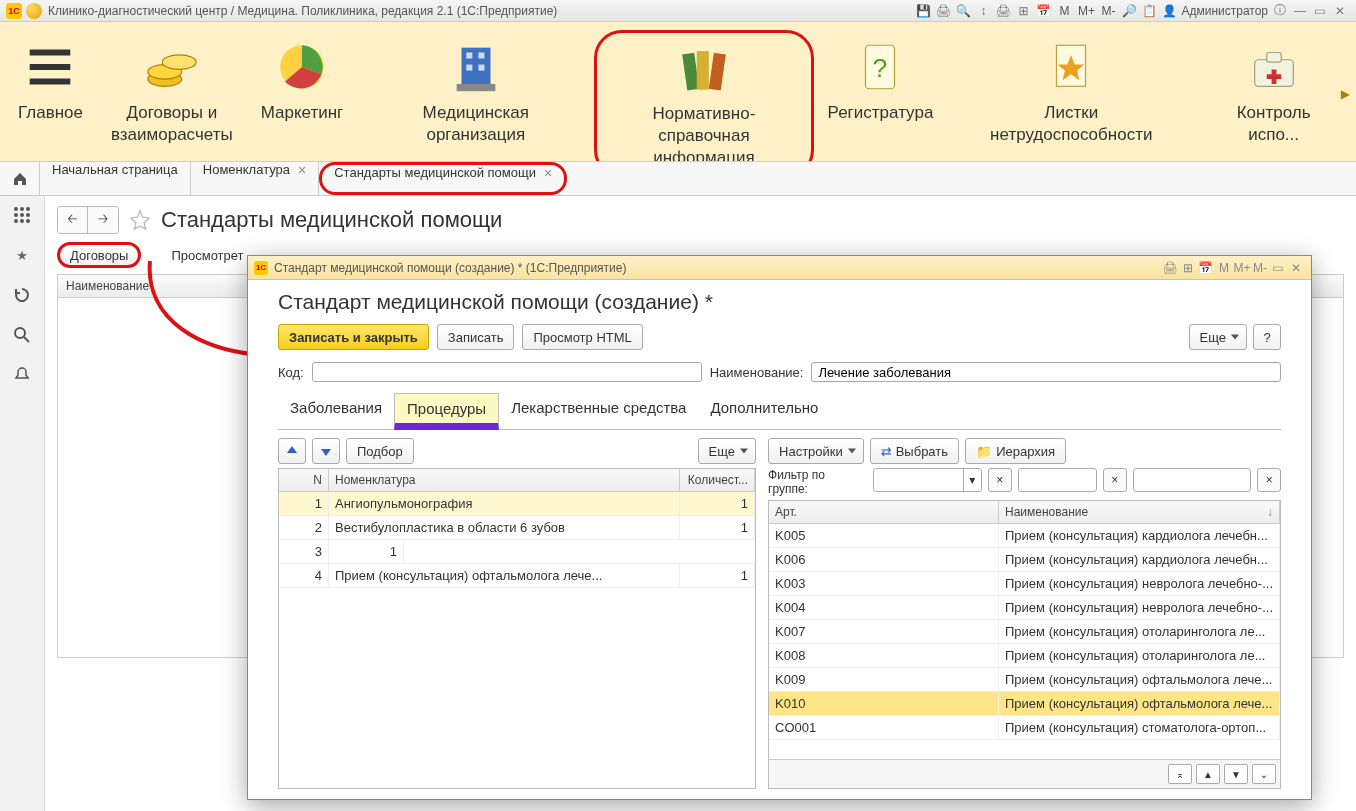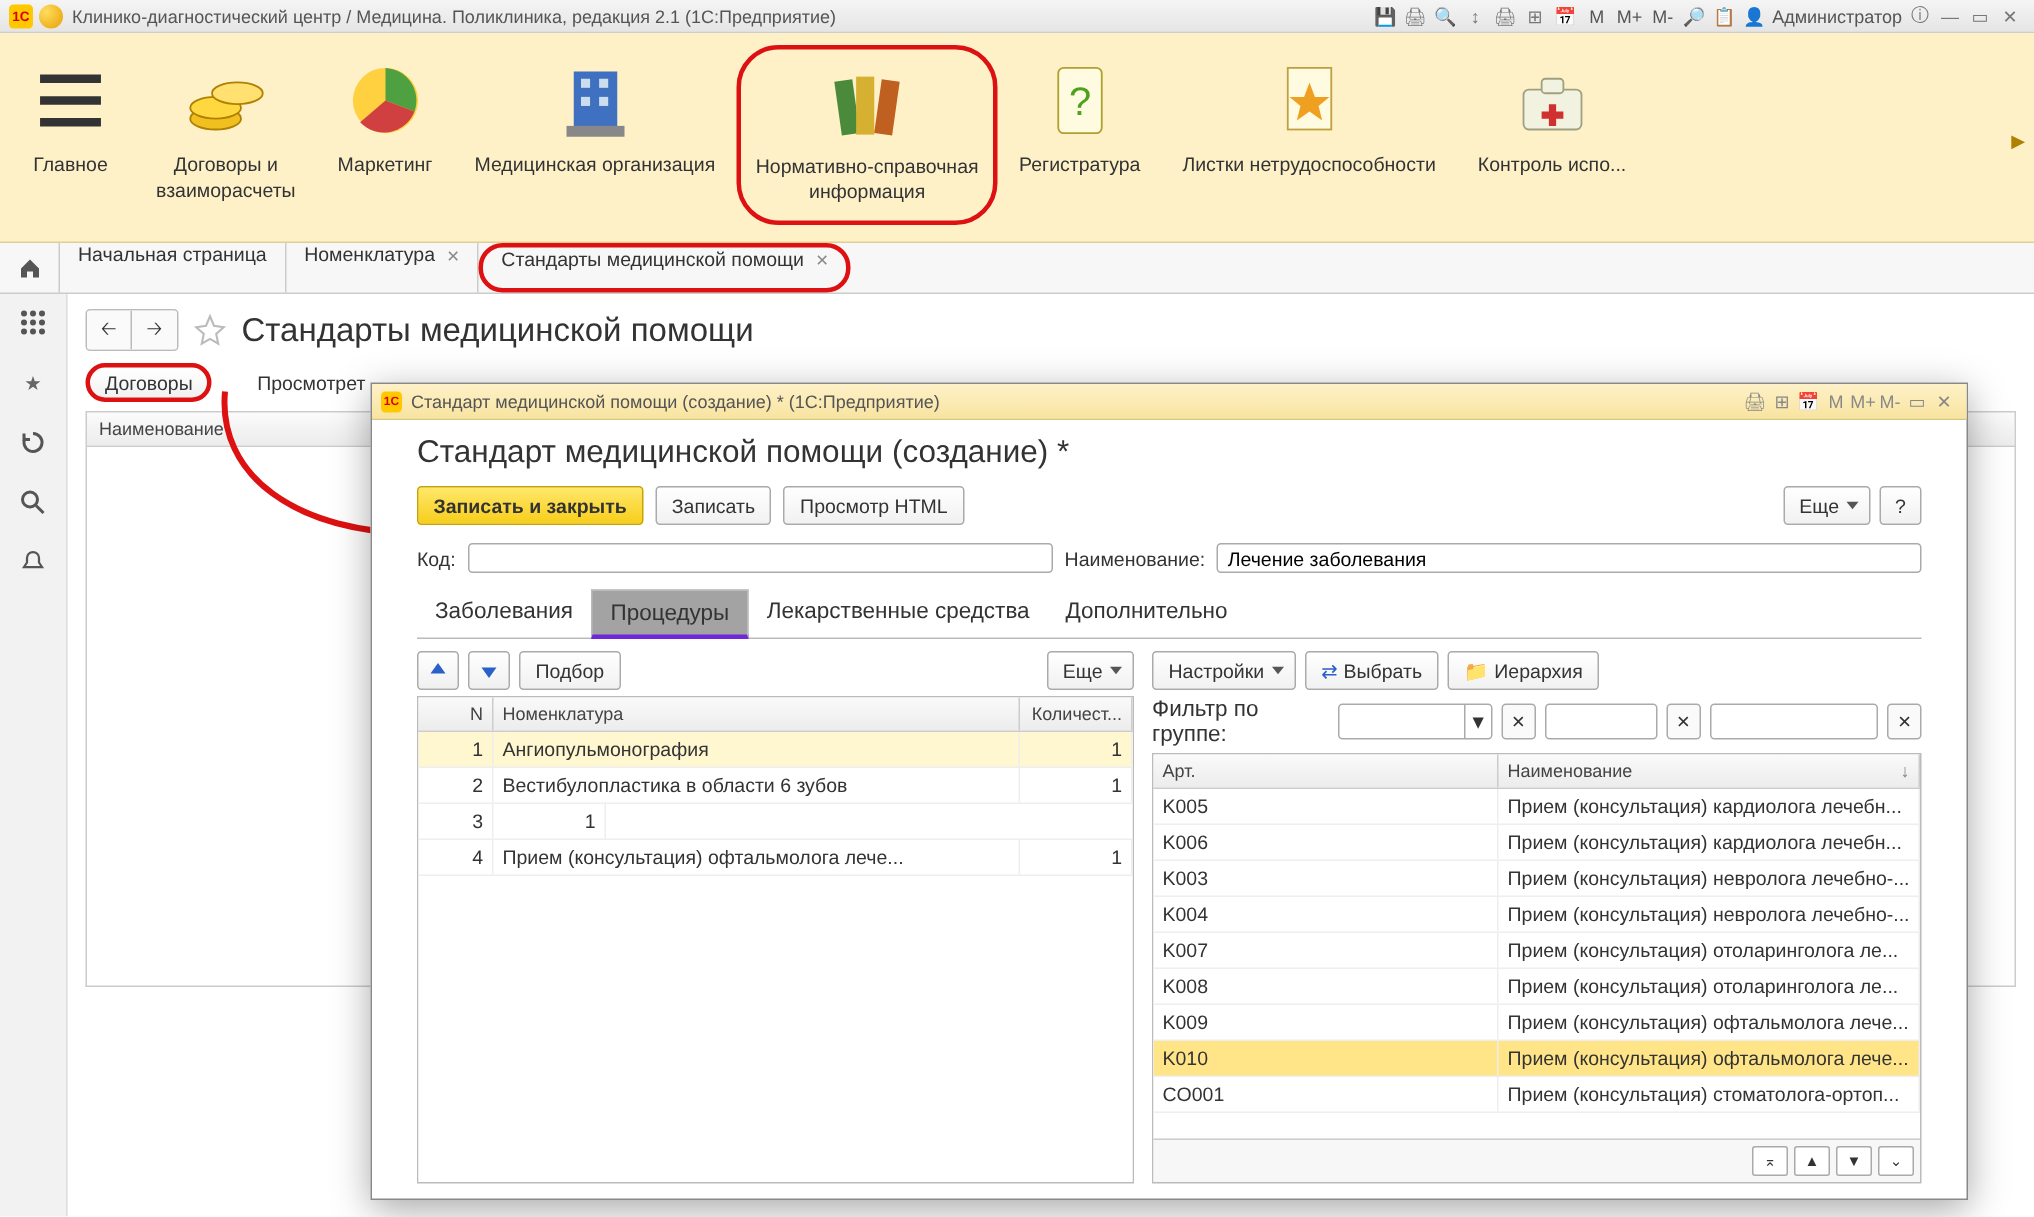--- a/index.html
+++ b/index.html
@@ -11,21 +11,21 @@
 .titlebar .round-icon{width:16px;height:16px;background:radial-gradient(circle at 30% 30%,#ffdc60,#e8a000);border-radius:50%;margin-right:6px}
 .titlebar .title-text{flex:0 0 auto}
 .titlebar .spacer{flex:1}
 .titlebar .tb-btn{width:18px;height:18px;margin:0 1px;display:flex;align-items:center;justify-content:center;color:#777;font-size:12px;cursor:pointer}
 .titlebar .lbl{font-size:12px;color:#555;margin:0 2px}
 
 
 .ribbon{height:140px;background:#fef1c8;display:flex;align-items:flex-start;padding:8px 4px 0;border-bottom:1px solid #e0d090;overflow:hidden;position:relative}
 .ribbon-item{display:flex;flex-direction:column;align-items:center;justify-content:flex-start;padding:8px 14px 0;cursor:pointer;text-align:center;min-height:120px}
 .ribbon-item .icon{width:58px;height:58px;margin-bottom:6px;display:flex;align-items:center;justify-content:center}
-.ribbon-item .label{font-size:13px;color:#333;line-height:1.3;white-space:pre-line}
+.ribbon-item .label{font-size:17px;color:#333;line-height:1.3;white-space:pre-line}
 .ribbon .hl{border:3px solid #d11;border-radius:28px;padding:6px 10px}
 .ribbon .more-arrow{position:absolute;right:6px;top:65px;font-size:12px;color:#b08000}
 
 
 .tabsbar{height:34px;border-bottom:1px solid #ccc;display:flex;align-items:stretch;background:#f7f7f7}
 .tabsbar .home{width:40px;display:flex;align-items:center;justify-content:center;border-right:1px solid #ccc}
 .tab{display:flex;align-items:flex-start;padding:0 12px;border-right:1px solid #ccc;cursor:pointer;font-size:13px;color:#333;position:relative}
 .tab .close{margin-left:8px;color:#888;font-size:14px}
 .tab.hl{border:3px solid #d11;border-radius:16px}
 
@@ -66,21 +66,21 @@
 .dlg-right{margin-left:auto;display:flex;gap:6px}
 
 .dlg-fields{display:flex;align-items:center;gap:8px;margin-bottom:10px}
 .dlg-fields label{font-size:13px;color:#333}
 .dlg-fields input{height:20px;border:1px solid #aaa;border-radius:3px;padding:0 6px;font-size:13px}
 .dlg-fields .code{width:390px}
 .dlg-fields .name{flex:1}
 
 .subtabs{display:flex;border-bottom:1px solid #bbb;margin-bottom:8px}
 .subtab{padding:6px 12px;border:1px solid transparent;border-bottom:none;cursor:pointer;font-size:15px;color:#333;position:relative;top:1px;background:#f5f5f5;border-color:#bbb;margin-right:0}
-.subtab.active{background:#a3a3a3;border-bottom:3px solid #6d28d9}
+.subtab.active{background:#fef9c3;border-bottom:7px solid #6d28d9}
 .subtab:not(.active){border-left:none;border-right:none;border-top:none;background:transparent}
 
 .panes{display:flex;gap:12px;flex:1;min-height:0}
 .pane-left{width:481px;display:flex;flex-direction:column}
 .pane-right{flex:1;display:flex;flex-direction:column}
 
 .tbl-toolbar{display:flex;align-items:center;gap:6px;margin-bottom:4px}
 .tbl-toolbar .sp{flex:1}
 .tbl-toolbar .iconbtn{width:28px;height:26px;border:1px solid #aaa;border-radius:3px;background:linear-gradient(#fff,#f0f0f0);display:flex;align-items:center;justify-content:center;cursor:pointer}
 
@@ -93,21 +93,21 @@
 .grid .grow.sel{background:#fef7d0}
 .grid .grow.hl{background:#ffe588}
 
 .left-grid .c-n{width:50px;text-align:right}
 .left-grid .c-nom{flex:1}
 .left-grid .c-qty{width:75px;text-align:right}
 
 .right-grid .c-art{width:230px}
 .right-grid .c-name{flex:1}
 
-.filter-row{display:flex;align-items:center;gap:6px;margin-bottom:4px;font-size:15px}
+.filter-row{display:flex;gap:6px;margin-bottom:4px;font-size:12px}
 .filter-row .combo{height:24px;border:1px solid #aaa;border-radius:3px;width:110px;display:flex;align-items:center}
 .filter-row .combo .dd{width:18px;height:100%;border-left:1px solid #aaa;display:flex;align-items:center;justify-content:center;margin-left:auto}
 .filter-row .clearbtn{width:24px;height:24px;border:1px solid #aaa;border-radius:3px;display:flex;align-items:center;justify-content:center;background:#fafafa;cursor:pointer}
 
 .grid-footer{display:flex;justify-content:flex-end;gap:4px;padding:4px;border-top:1px solid #ccc;background:#f7f7f7}
 .grid-footer .fbtn{width:24px;height:20px;border:1px solid #aaa;background:#fff;border-radius:2px;display:flex;align-items:center;justify-content:center;cursor:pointer;font-size:10px}
 </style>
 </head>
 <body>
 

